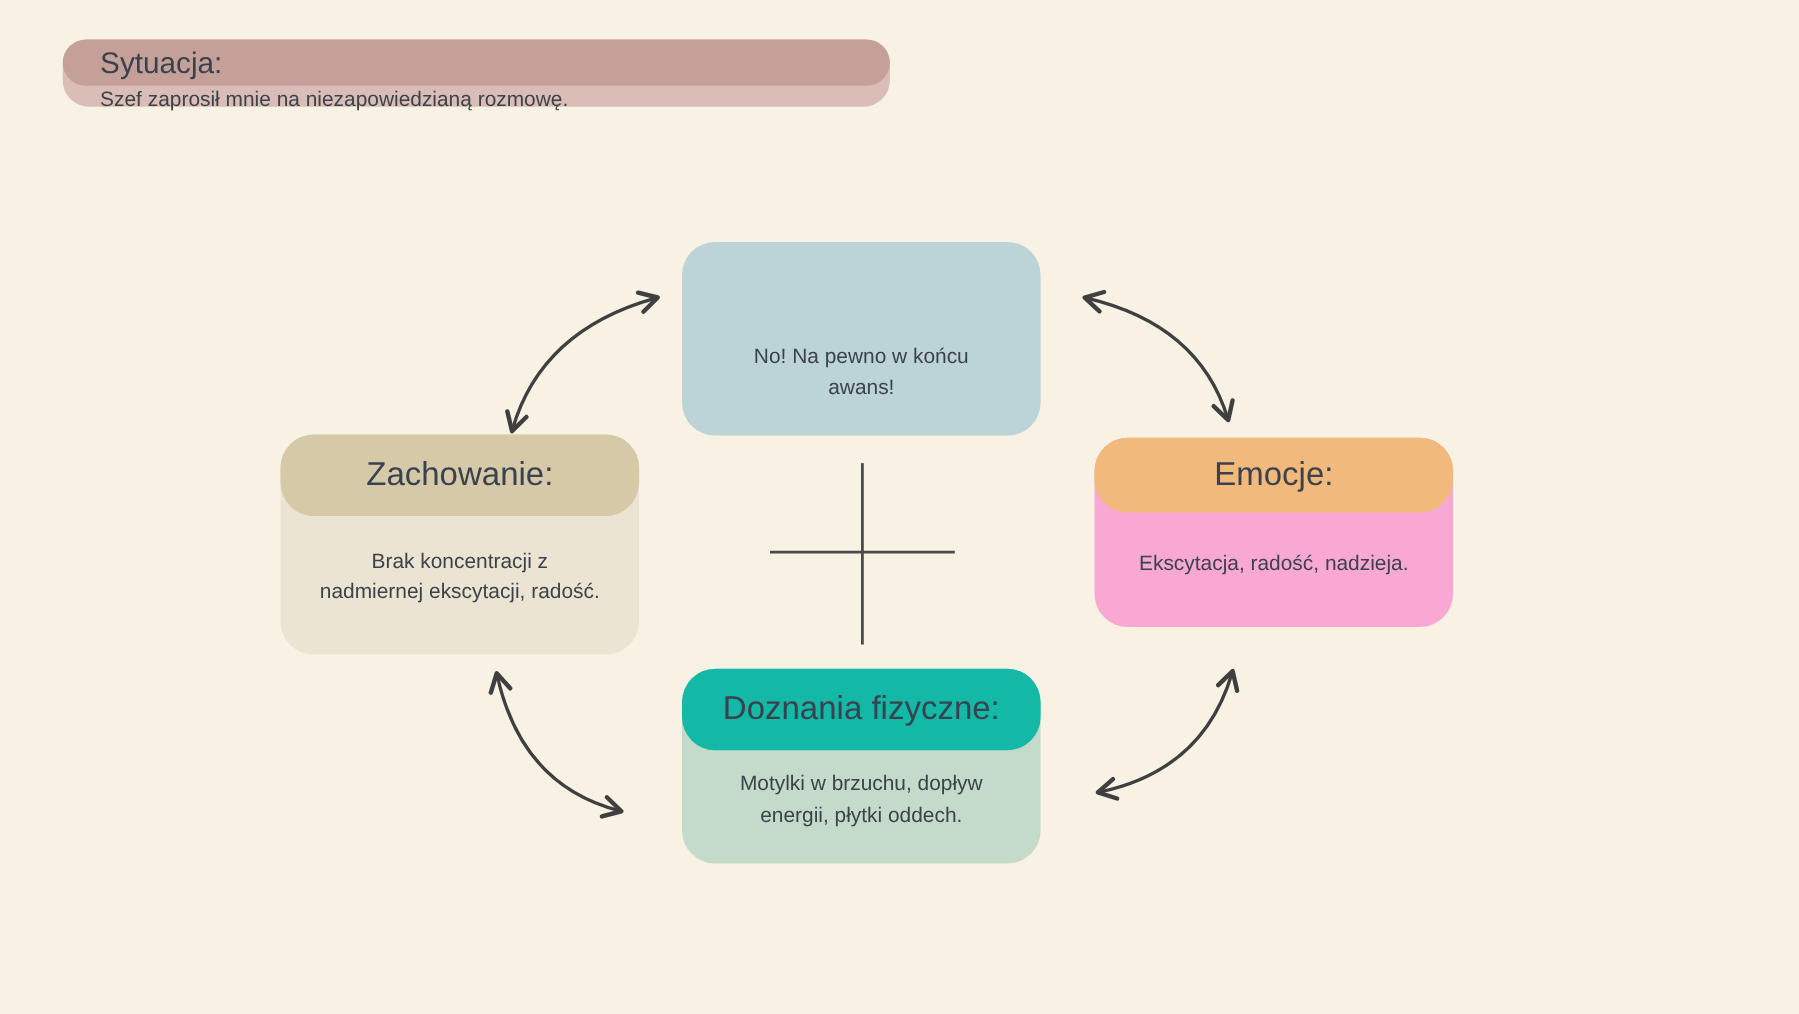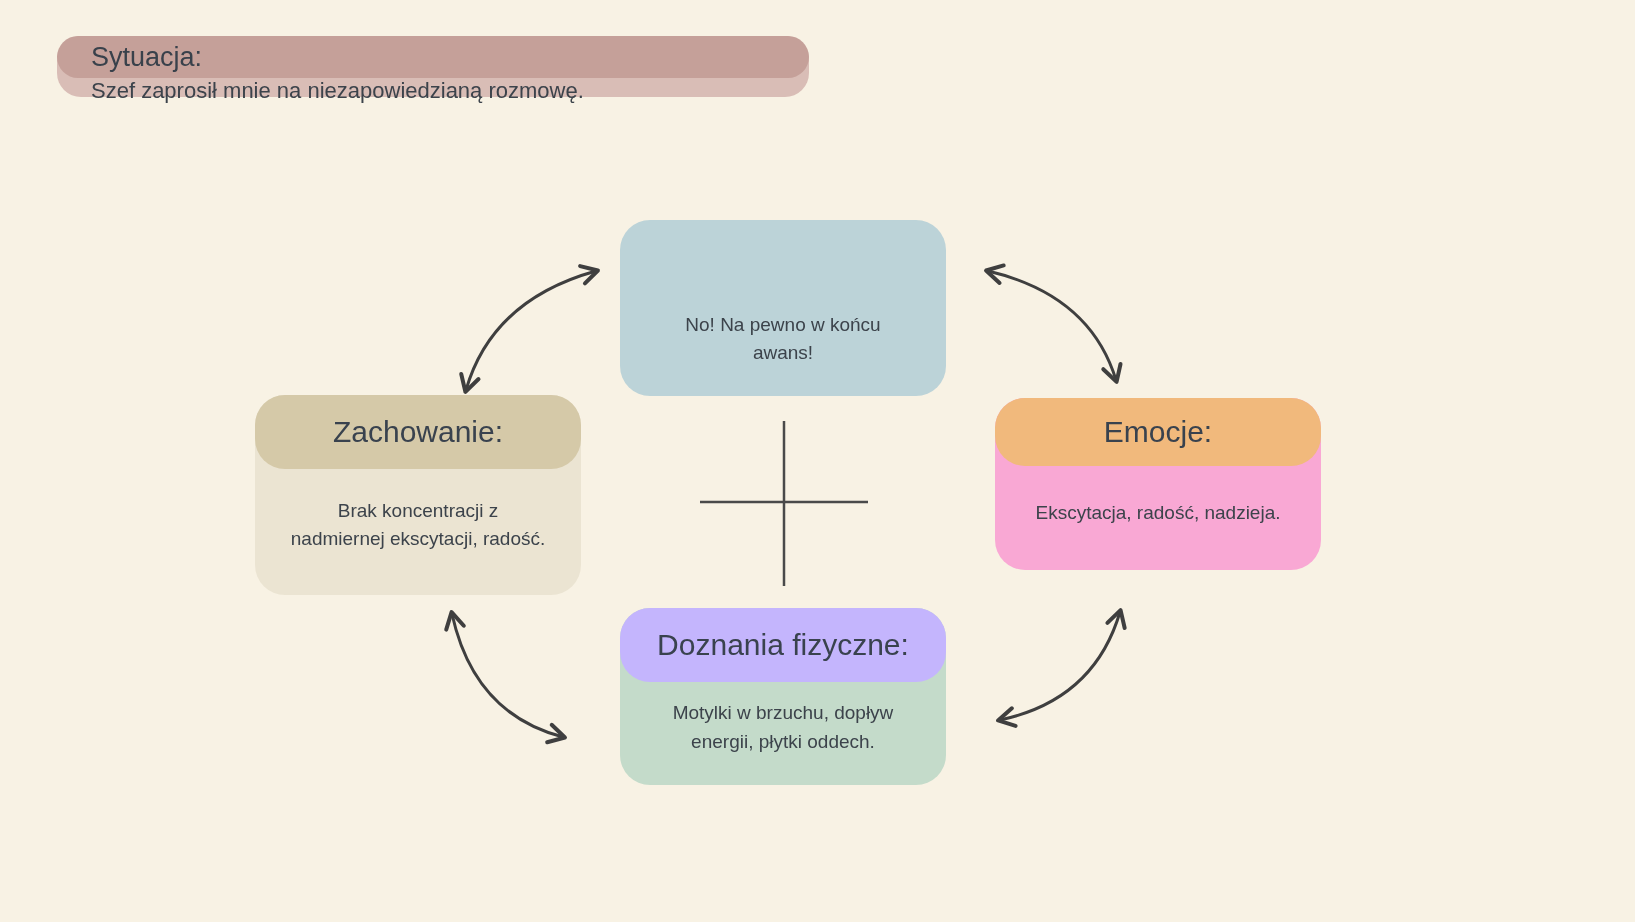--- a/index.html
+++ b/index.html
@@ -47,21 +47,21 @@
     color: #39414b;
   }
   .situation-body {
     position: absolute;
     left: 34px;
     top: 48px;
     right: 20px;
     bottom: 0;
     display: flex;
     align-items: center;
-    font-size: 22px;
+    font-size: 19px;
     color: #3c434b;
   }
   
   .node {
     position: absolute;
     border-radius: 30px;
     box-sizing: border-box;
   }
   .node-header {
     position: absolute;
@@ -96,21 +96,21 @@
   
   .node-emotions { left: 995px; top: 398px; width: 326px; height: 172px; background: #f9a8d4; }
   .node-emotions .node-header { height: 68px; background: #f1b97c; }
   .node-emotions .node-body { top: 68px; bottom: 10px; padding: 0 18px; }
   
   .node-behavior { left: 255px; top: 395px; width: 326px; height: 200px; background: #ebe4d2; }
   .node-behavior .node-header { height: 74px; background: #d5c9a8; }
   .node-behavior .node-body { top: 74px; bottom: 14px; }
   
   .node-physical { left: 620px; top: 608px; width: 326px; height: 177px; background: #c4dbca; }
-  .node-physical .node-header { height: 74px; background: #c4b5fd; }
+  .node-physical .node-header { height: 74px; background: #14b8a6; }
   .node-physical .node-body { top: 74px; bottom: 12px; }
   
   .arrows-svg {
     position: absolute;
     inset: 0;
     pointer-events: none;
   }
 </style>
 </head>
 <body>

